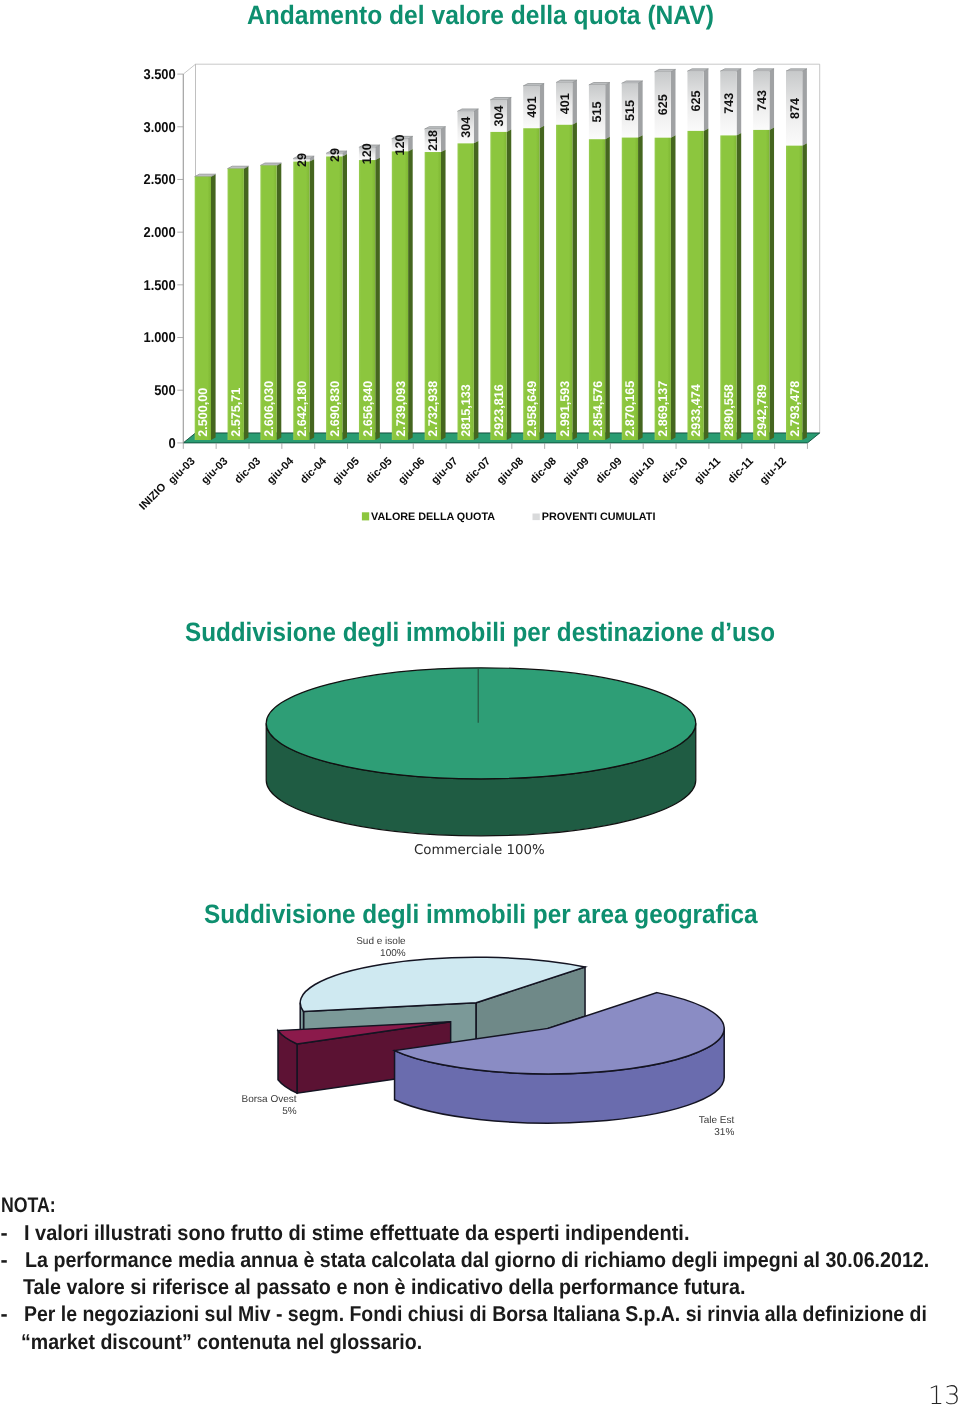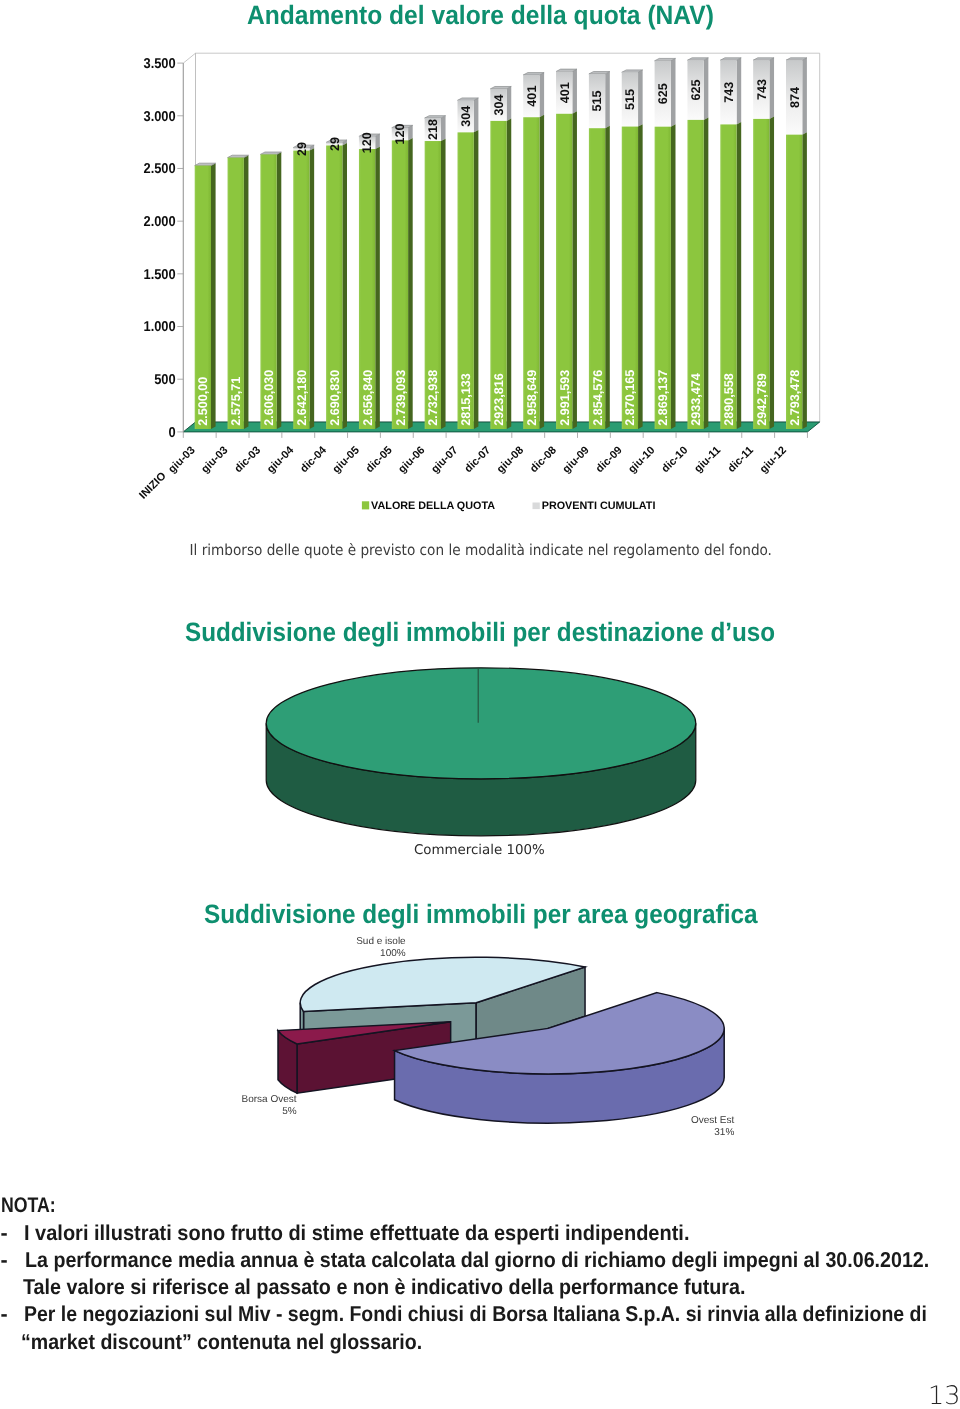--- a/index.html
+++ b/index.html
@@ -26,21 +26,21 @@
   .pageno{position:absolute;font-family:"DejaVu Sans",sans-serif;font-weight:200;
           font-size:25.5px;color:#262626;letter-spacing:0px;}
 </style>
 </head>
 <body>
 
 <div class="page">
 
   <div class="sec-title" style="left:246.7px;top:-0.4px;transform:scaleX(0.928);">Andamento del valore della quota (NAV)</div>
 
-  <div id="barchart-host" class="abs" style="left:0;top:5px;width:916px;height:520px;">
+  <div id="barchart-host" class="abs" style="left:0;top:16px;width:916px;height:520px;">
       <svg width="960" height="520" viewBox="0 0 960 520">
         <defs>
           <linearGradient id="greenGrad" x1="0" y1="0" x2="1" y2="0">
             <stop offset="0%" stop-color="#97cd52"></stop>
             <stop offset="12%" stop-color="#8cc63e"></stop>
             <stop offset="78%" stop-color="#8cc63e"></stop>
             <stop offset="100%" stop-color="#7fb734"></stop>
           </linearGradient>
           <linearGradient id="grayGrad" x1="0" y1="0" x2="0" y2="1">
             <stop offset="0%" stop-color="#c7c9ca"></stop>
@@ -272,21 +272,20 @@
         <text x="786.8000000000002" y="445.6" font-size="11" font-weight="bold" font-family="&quot;Liberation Sans&quot;,sans-serif" fill="#0d0d0d" text-anchor="end" transform="rotate(-45 786.8000000000002 445.6)">giu-12</text>
         <g>
           <rect x="361.9" y="496.3" width="7.3" height="8.1" fill="#8cc63e"></rect>
           <text x="371.09999999999997" y="504.3" font-size="10.8" font-weight="bold" font-family="&quot;Liberation Sans&quot;,sans-serif" fill="#090909">VALORE DELLA QUOTA</text>
           <rect x="532.5" y="497.5" width="7.3" height="6.6" fill="#d9dadb"></rect>
           <text x="541.7" y="504.3" font-size="10.8" font-weight="bold" font-family="&quot;Liberation Sans&quot;,sans-serif" fill="#090909">PROVENTI CUMULATI</text>
         </g>
       </svg>
     </div>
 
-  <div class="noteline" style="left:189.6px;top:540.7px;">Il rimborso delle quote è previsto con le modalità indicate nel regolamento del fondo.</div>
 
   <div class="sec-title" style="left:185.4px;top:616.8px;transform:scaleX(0.915);">Suddivisione degli immobili per destinazione d’uso</div>
 
   <div id="pie1-host" class="abs" style="left:0;top:0;width:960px;height:880px;">
       <svg width="960" height="880" viewBox="0 0 960 880">
         <path d="M 266.2,723.3 A 214.8,55.5 0 0 0 695.8,723.3 L 695.8,780.3 A 214.8,55.5 0 0 1 266.2,780.3 Z" fill="#1f5c43" stroke="#111111" stroke-width="1.2"></path>
         <ellipse cx="481" cy="723.3" rx="214.8" ry="55.5" fill="#2e9e76" stroke="#111111" stroke-width="1.2"></ellipse>
         <line x1="478.2" y1="667.8" x2="478.2" y2="722.8" stroke="#24503d" stroke-width="1.1"></line>
       </svg>
     </div>
@@ -317,21 +316,21 @@
 
   <div class="pielabel" style="left:305.7px;top:936.3px;width:100px;">
     <div>Sud e isole</div>
     <div>100%</div>
   </div>
   <div class="pielabel" style="left:196.6px;top:1094.1px;width:100px;">
     <div>Borsa Ovest</div>
     <div>5%</div>
   </div>
   <div class="pielabel" style="left:634.3px;top:1114.8px;width:100px;">
-    <div>Ovest Est</div>
+    <div>Tale Est</div>
     <div>31%</div>
   </div>
 
   <div class="nota-h" style="left:0.9px;top:1194.2px;">NOTA:</div>
 
   <div id="nota-host">
       <div class="nota-d" style="left: 0.6px; top: 1221.2px;">-</div>
       <div class="nota-l" style="left: 23.8px; top: 1221.2px; transform: scaleX(0.93);">I valori illustrati sono frutto di stime effettuate da esperti indipendenti.</div>
       <div class="nota-d" style="left: 0.6px; top: 1247.9px;">-</div>
       <div class="nota-l" style="left: 24.5px; top: 1247.9px; transform: scaleX(0.914);">La performance media annua è stata calcolata dal giorno di richiamo degli impegni al 30.06.2012.</div>

